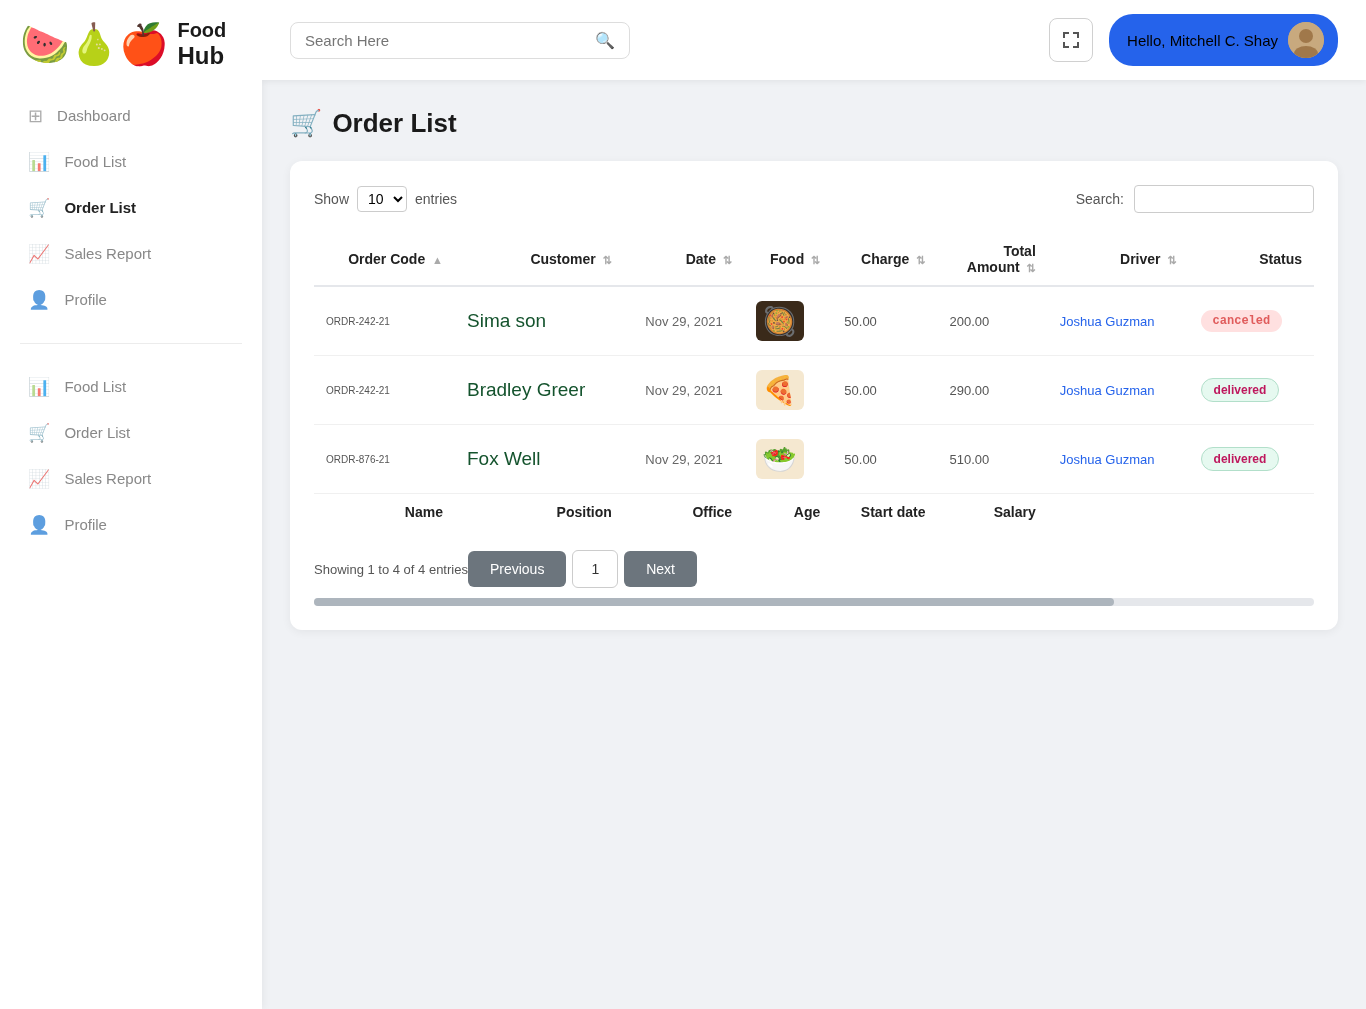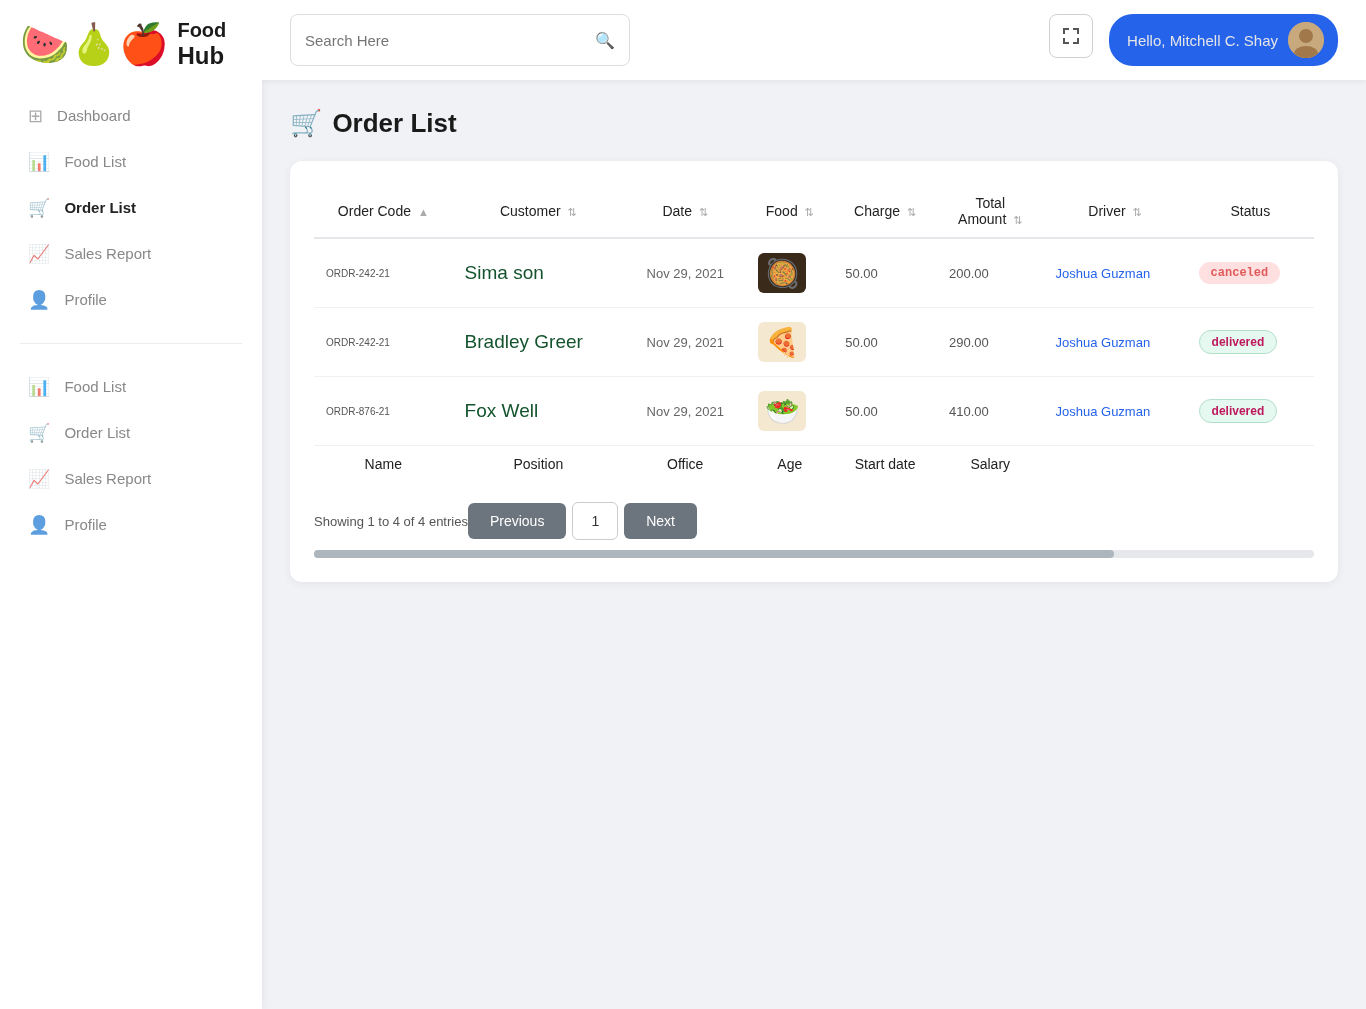--- a/index.html
+++ b/index.html
@@ -54,20 +54,21 @@
       flex-direction: column;
       height: 100%;
       overflow: hidden;
     }
 
     
     #header {
       background: #fff;
       padding: 14px 28px;
       display: flex;
+      align-items: center;
       gap: 16px;
       box-shadow: 0 2px 6px rgba(0,0,0,0.06);
       flex-shrink: 0;
     }
     .search-box {
       display: flex;
       align-items: center;
       border: 1.5px solid #ddd;
       border-radius: 8px;
       padding: 8px 14px;
@@ -93,21 +94,21 @@
       display: flex;
       align-items: center;
       justify-content: center;
       cursor: pointer;
       color: #555;
       font-size: 18px;
       background: #fff;
     }
     .user-btn {
       background: #2563eb;
-      color: #e5e5e5;
+      color: #000000;
       border-radius: 24px;
       padding: 8px 14px 8px 18px;
       display: flex;
       align-items: center;
       gap: 10px;
       font-size: 15px;
       font-weight: 500;
       cursor: pointer;
     }
     .user-avatar {
@@ -186,22 +187,22 @@
     table {
       width: 100%;
       border-collapse: collapse;
       font-size: 14px;
     }
     thead tr {
       border-bottom: 2px solid #e5e7eb;
     }
     th {
       padding: 10px 12px;
-      text-align: center;
-      font-weight: 400;
+      text-align: right;
+      font-weight: 700;
       color: #222;
       white-space: nowrap;
     }
     th .sort-icon { font-size: 11px; color: #aaa; margin-left: 3px; }
     td {
       padding: 14px 12px;
       color: #555;
       vertical-align: middle;
       border-bottom: 1px solid #f0f0f0;
     }
@@ -369,20 +370,35 @@
 
   <div id="content">
 
     <div class="page-title">
       <span class="page-title-icon">🛒</span>
       <span>Order List</span>
     </div>
 
     <div class="table-card">
 
+      <div class="table-controls">
+        <div class="show-entries">
+          <span>Show</span>
+          <select class="entries-select">
+            <option>10</option>
+            <option>25</option>
+            <option>50</option>
+          </select>
+          <span>entries</span>
+        </div>
+        <div class="table-search">
+          <label>Search:</label>
+          <input type="text" style="">
+        </div>
+      </div>
 
       <table>
         <thead>
           <tr>
             <th>
               Order Code <span class="sort-icon">▲</span>
             </th>
             <th>
               Customer <span class="sort-icon">⇅</span>
             </th>
@@ -434,21 +450,21 @@
       </td>
     </tr>
             <tr>
       <td class="order-code">ORDR-876-21</td>
       <td class="customer-name">Fox Well</td>
       <td class="date-cell">Nov 29, 2021</td>
       <td>
         <div class="food-img" style="background:#f5e8d0;">🥗</div>
       </td>
       <td class="charge-cell">50.00</td>
-      <td class="total-cell">410.00</td>
+      <td class="total-cell">510.00</td>
       <td class="driver-name">Joshua Guzman</td>
       <td>
         <span class="status-badge status-delivered">delivered</span>
       </td>
     </tr>
           </tbody>
         <tfoot>
           <tr>
             <th>Name</th>
             <th>Position</th>

